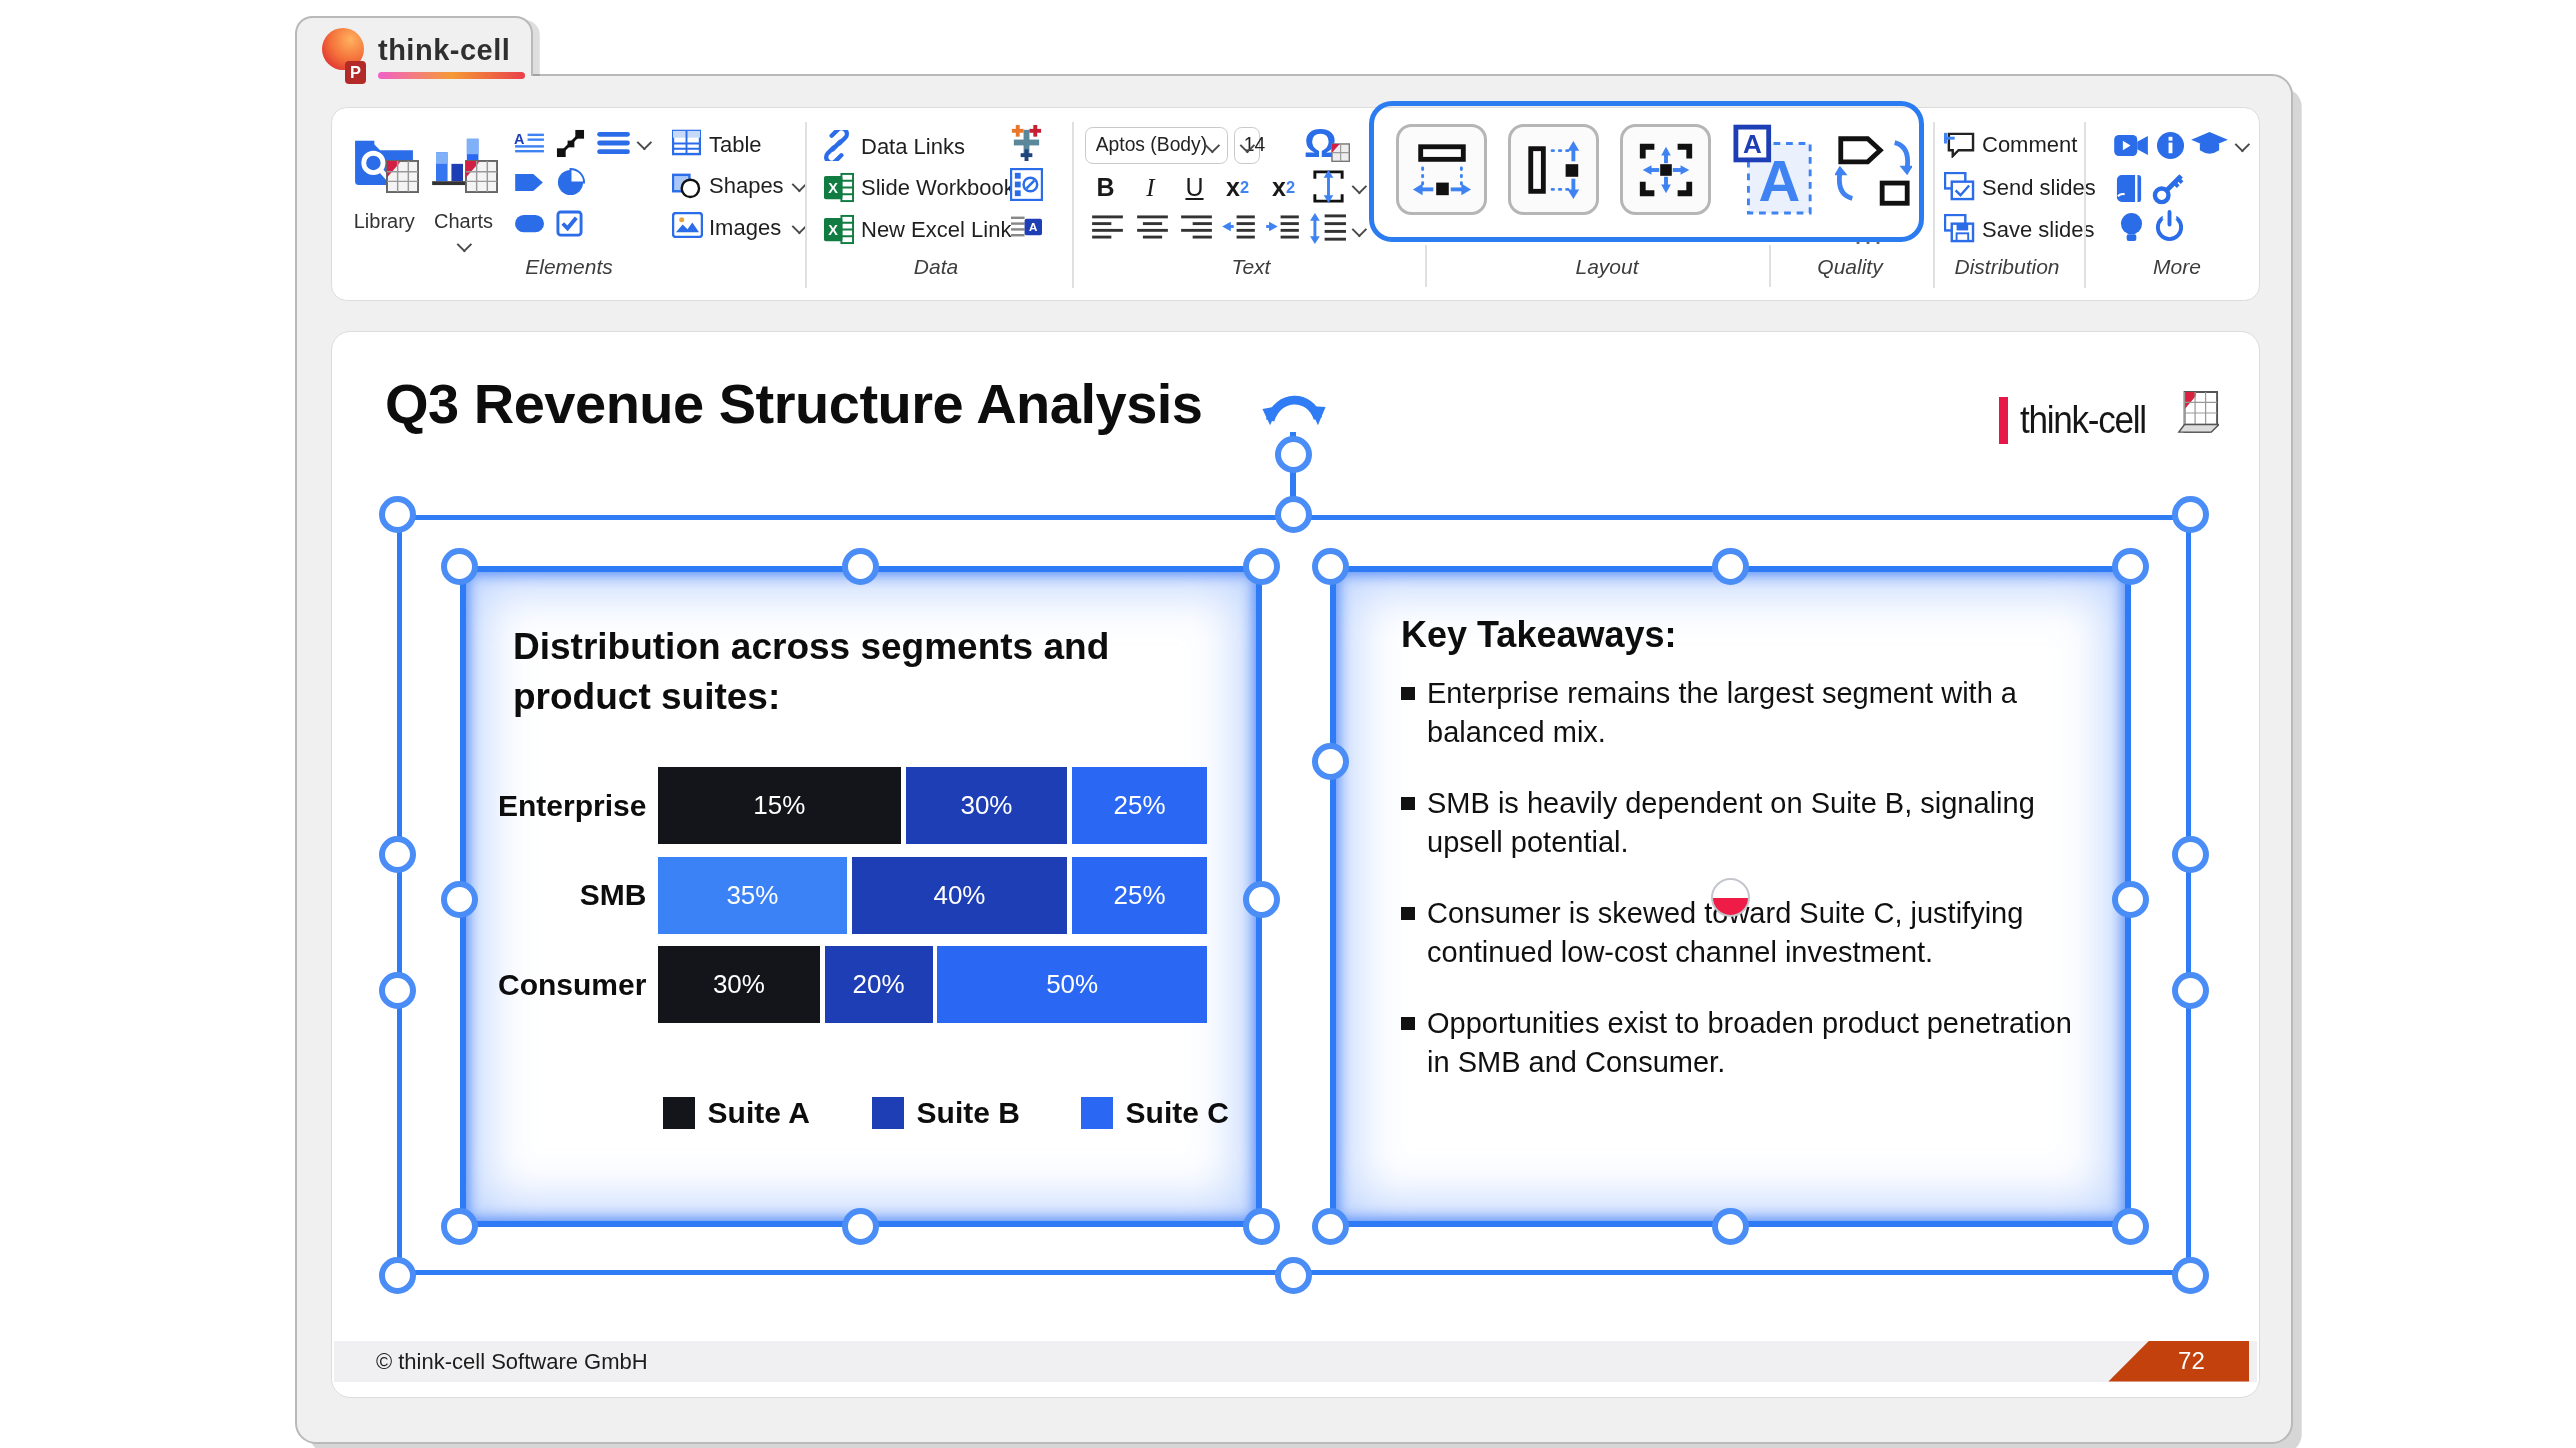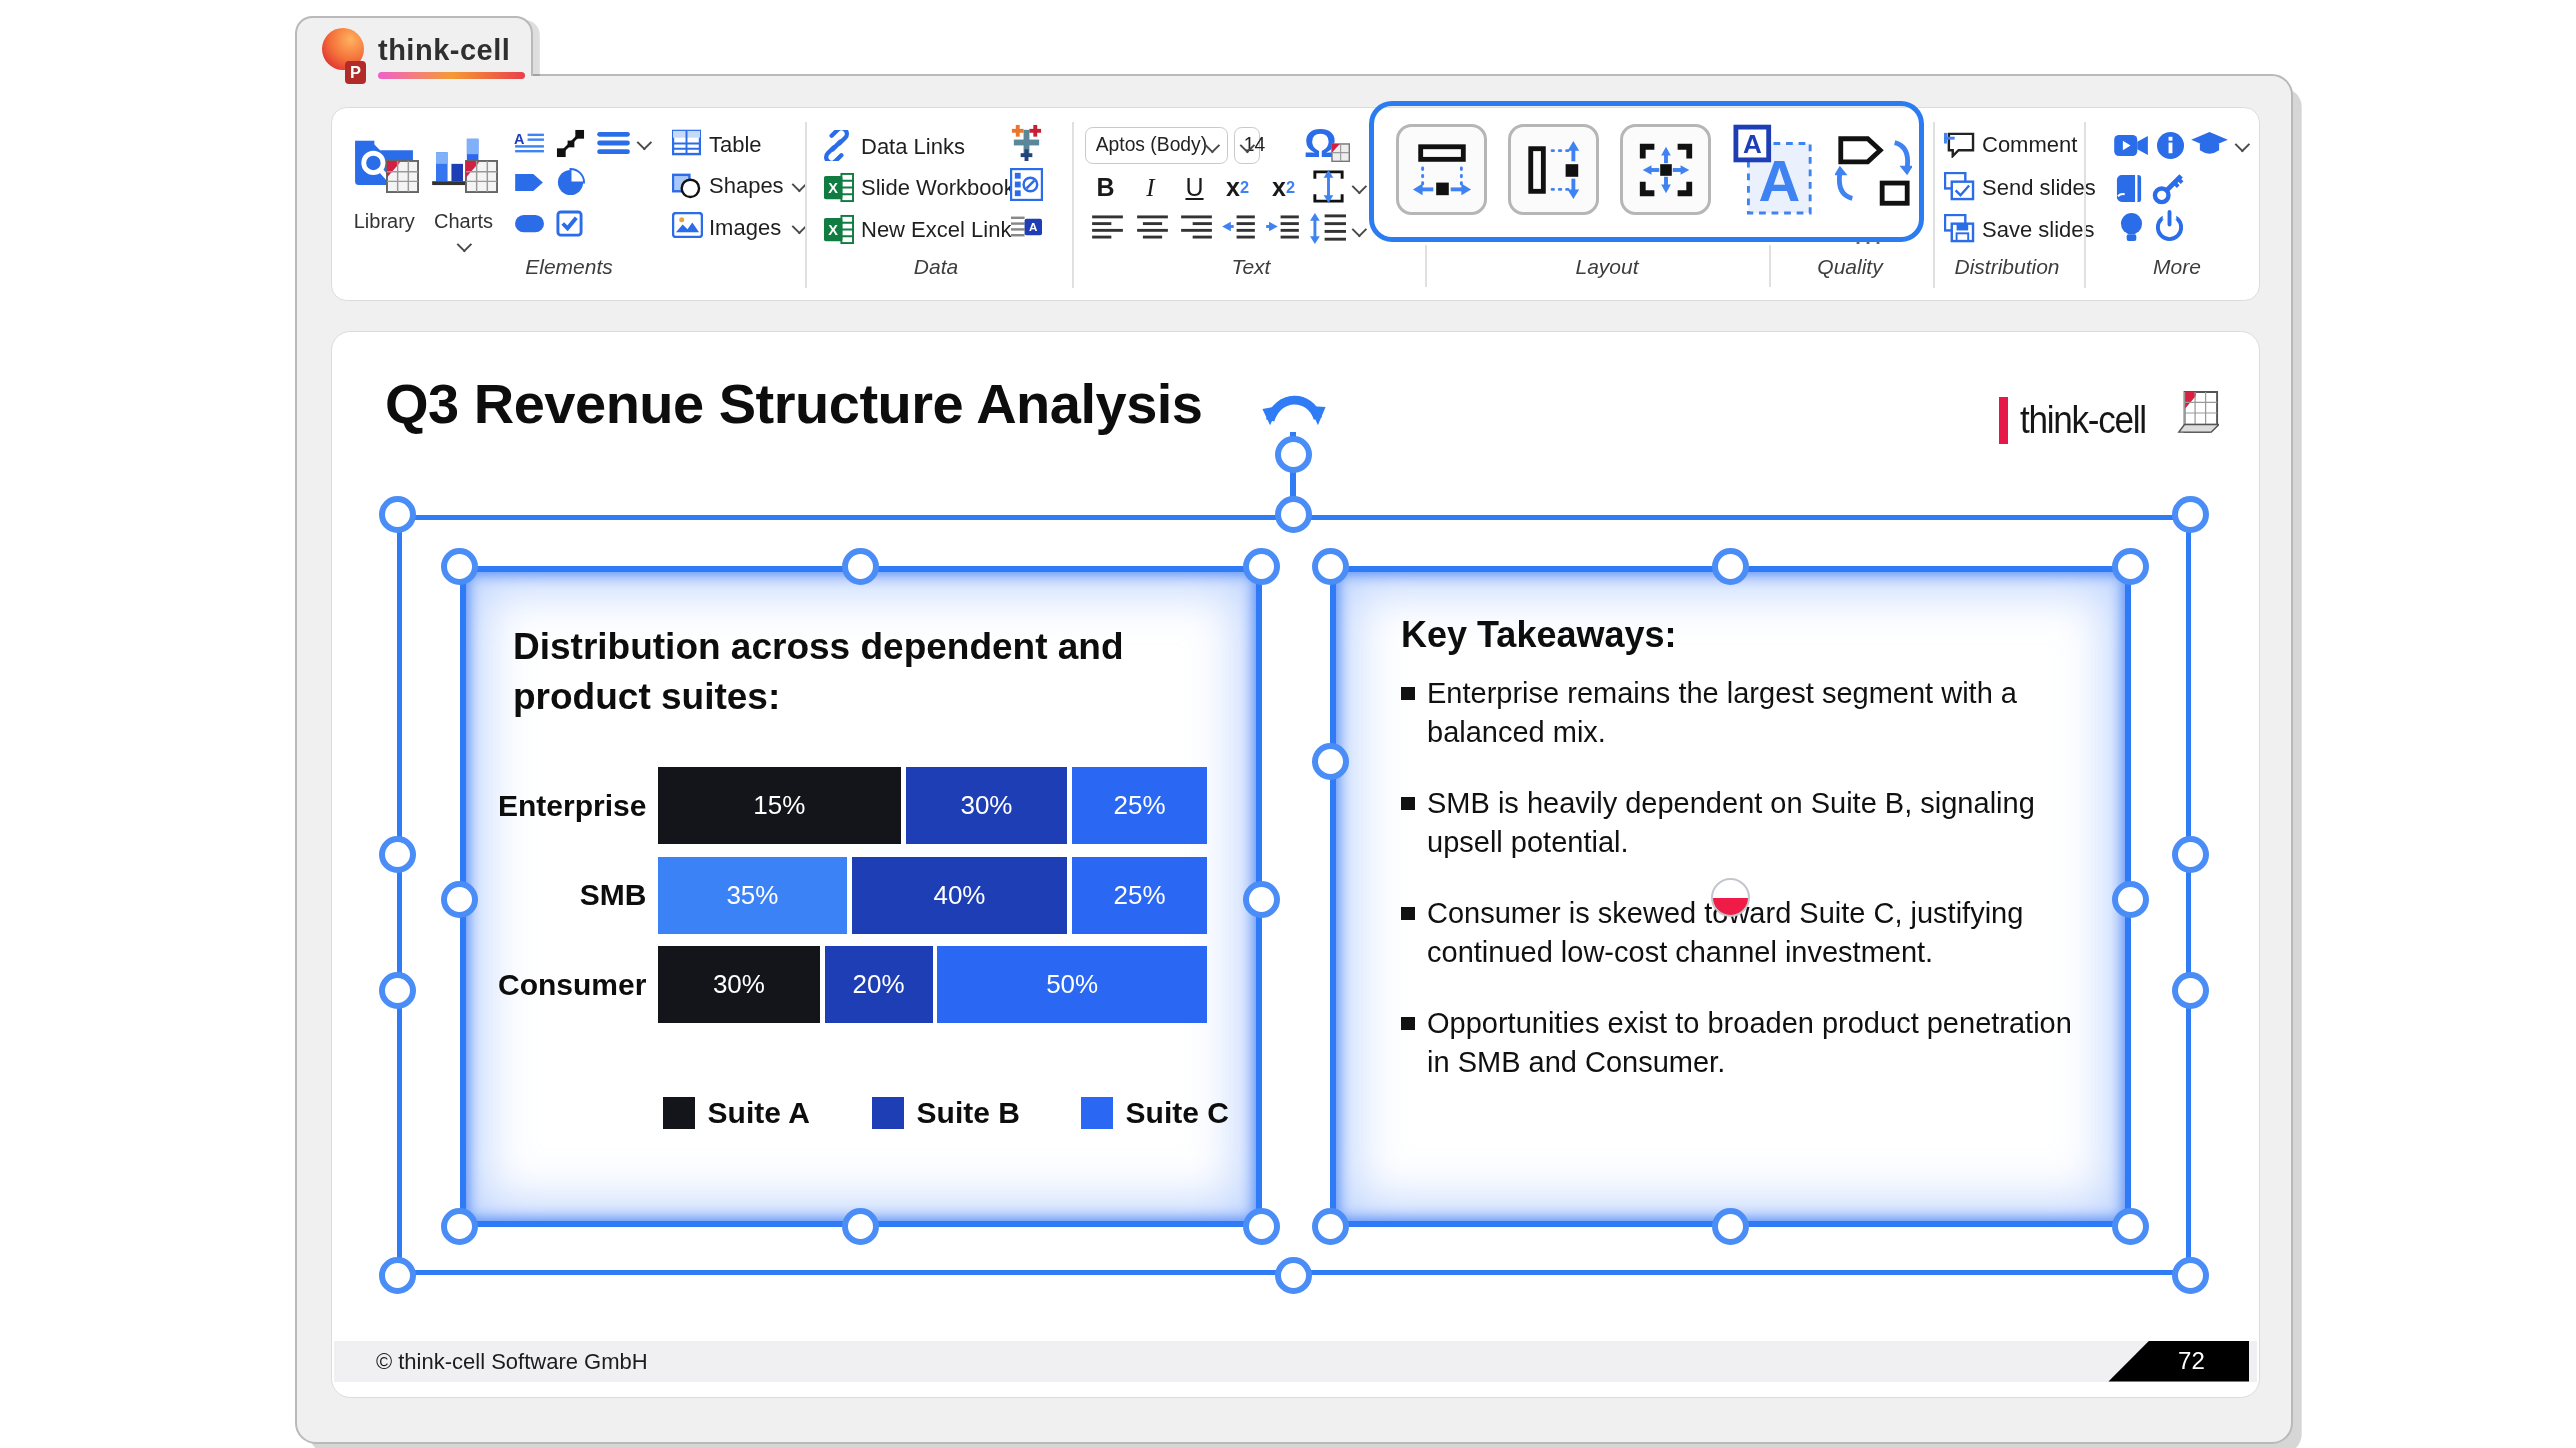--- a/index.html
+++ b/index.html
@@ -37,21 +37,21 @@
   .fmtbtn{position:absolute;width:37px;height:35px;display:flex;align-items:center;justify-content:center;font-size:25px;color:#1a1a1a;}
   .hlbox{position:absolute;left:1037px;top:-6.8px;width:555px;height:141px;border:5.8px solid #2b7cf0;border-radius:23px;box-sizing:border-box;z-index:4;}
   .graybtn{position:absolute;width:91px;height:91px;border:3.9px solid #b6b6b6;border-radius:15.5px;background:#fbfbfb;box-sizing:border-box;display:flex;align-items:center;justify-content:center;}
   .dots{position:absolute;font-size:29px;color:#666;letter-spacing:1.9px;}
   
   .slidetitle{position:absolute;left:53px;top:39px;font-size:56px;font-weight:bold;color:#0d0d0d;letter-spacing:-0.5px;}
   .tclogobar{position:absolute;left:1667px;top:65px;width:8.7px;height:47px;background:#e8174a;}
   .tclogotext{position:absolute;left:1688px;top:66px;font-size:39px;color:#161616;letter-spacing:-1.4px;transform:scaleX(.9);transform-origin:left;}
   .footerstrip{position:absolute;left:1.9px;right:1.9px;bottom:15.5px;height:41px;background:#f0f0f2;}
   .copyright{position:absolute;left:42px;top:8.7px;font-size:22px;color:#1c1c1c;}
-  .pagetag{position:absolute;right:7.7px;top:0;width:141px;height:41px;background:#000000;
+  .pagetag{position:absolute;right:7.7px;top:0;width:141px;height:41px;background:#c2410c;
     clip-path:polygon(29% 0,100% 0,100% 100%,0 100%);color:#fff;font-size:24px;
     display:flex;align-items:center;justify-content:center;padding-left:25px;box-sizing:border-box;}
   
   .outersel{position:absolute;left:397px;top:515px;width:1794px;height:760px;border:5.8px solid #2f7cf5;box-sizing:border-box;z-index:10;}
   .stem{position:absolute;left:1290px;top:432px;width:5.8px;height:87px;background:#2f7cf5;z-index:12;}
   .panel{position:absolute;top:566px;height:661px;background:#fff;border:6.8px solid #2e7bf5;border-radius:9.7px;box-sizing:border-box;
     box-shadow:inset 0 0 13.5px 1.9px rgba(64,125,246,.9),inset 0 0 50px 17.4px rgba(110,160,250,.45);z-index:20;}
   .h{position:absolute;width:37px;height:37px;border-radius:50%;background:#fff;border:6.8px solid #4a8df6;box-sizing:border-box;z-index:40;}
   .hred{position:absolute;left:1711px;top:878px;width:39px;height:39px;border-radius:50%;border:2.9px solid #c3c6cc;
     background:linear-gradient(#fff 0 52%,#ee1c46 52% 100%);box-sizing:border-box;z-index:45;}
@@ -491,21 +491,21 @@
 
   <div class="outersel"></div>
   <svg class="abs" style="left:1260px;top:386px;z-index:30;" width="68" height="44" viewBox="0 0 70 46">
     <path d="M10 36 C18 8,52 8,60 34" stroke="#2f7cf5" stroke-width="9" fill="none"></path>
     <path d="M2 24 L19 21 L10 41 Z" fill="#2f7cf5"></path>
     <path d="M68 22 L51 21 L60 41 Z" fill="#2f7cf5"></path>
   </svg>
   <div class="stem"></div>
 
   <div class="panel" style="left:460px;width:802px;">
-    <div class="panelheading">Distribution across dependent and product suites:</div>
+    <div class="panelheading">Distribution across segments and product suites:</div>
     <div class="chartrows">
         <div class="crow">
           <div class="crow-label">Enterprise</div>
           <div class="cbar">
             <div class="cseg" style="flex: 45 1 0px; background: rgb(20, 21, 26);">15%</div>
             <div class="cseg" style="flex: 30 1 0px; background: rgb(30, 62, 181);">30%</div>
             <div class="cseg" style="flex: 25 1 0px; background: rgb(42, 103, 242);">25%</div>
           </div>
         </div>
         <div class="crow">

